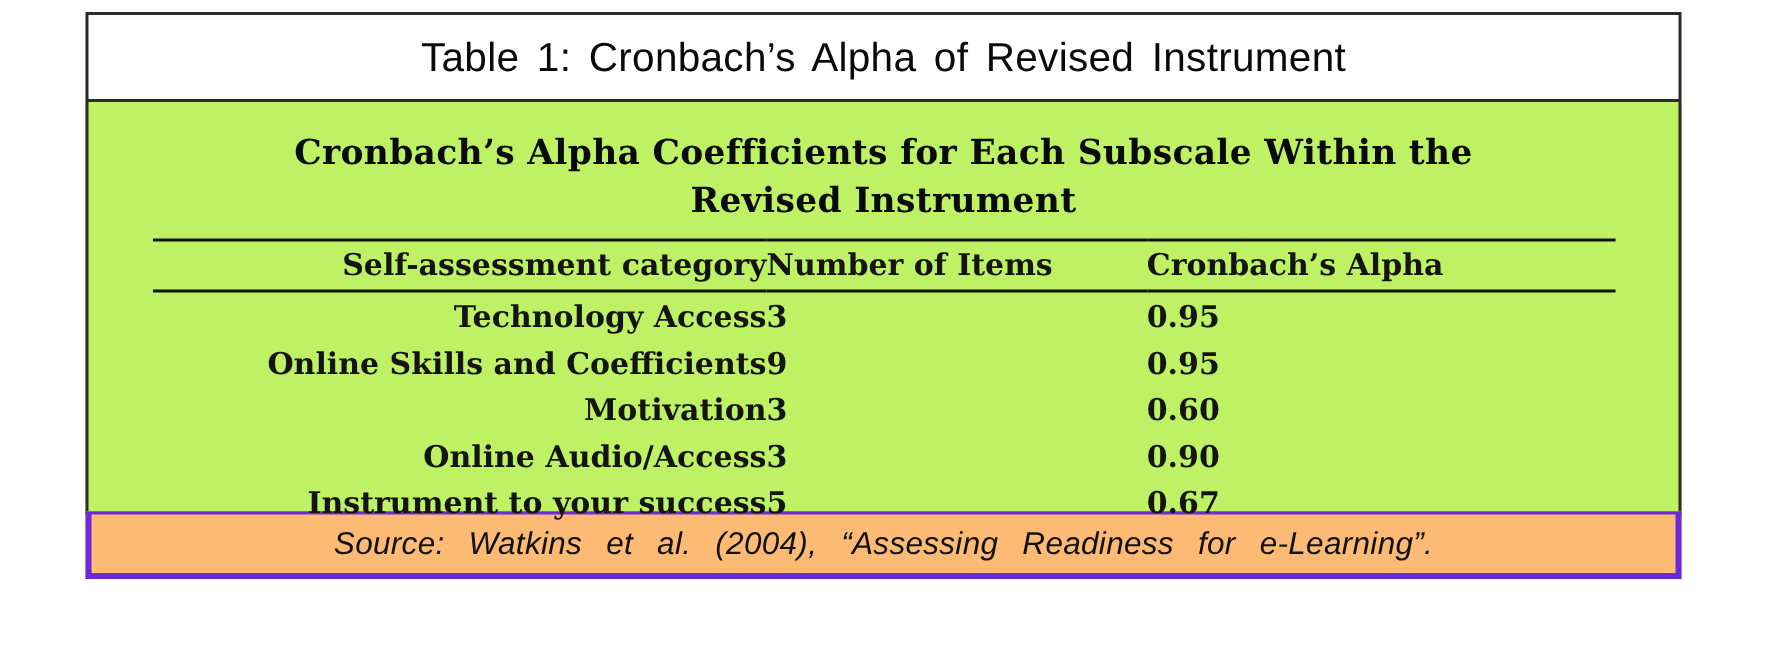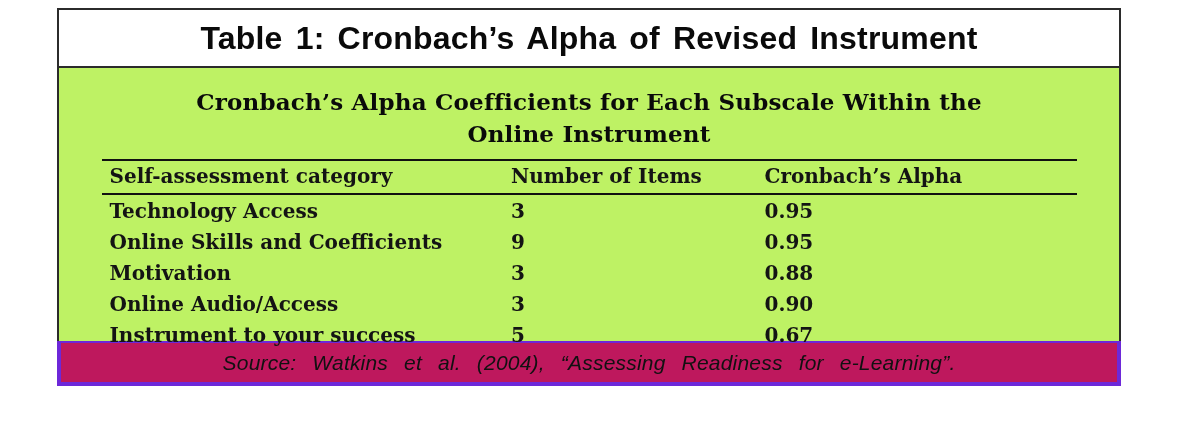--- a/index.html
+++ b/index.html
@@ -26,22 +26,22 @@
     box-sizing: border-box;
     height: 60px;
     border: 2px solid #2b2b2b;
     display: flex;
     align-items: center;
     justify-content: center;
     background: #ffffff;
   }
   .title-text {
     font-family: "Liberation Sans", sans-serif;
-    font-weight: bold;
-    font-size: 32px;
+    font-weight: normal;
+    font-size: 27px;
     letter-spacing: 0.2px;
     word-spacing: 4px;
     white-space: nowrap;
     color: #0a0a0a;
   }
   .main-box {
     box-sizing: border-box;
     height: 275px;
     border: 2px solid #2b2b2b;
     border-top: none;
@@ -74,33 +74,33 @@
     border-bottom: 2px solid #111111;
     font-weight: bold;
     padding: 3px 0 5px 0;
     white-space: nowrap;
   }
   .alpha-table td {
     padding: 4px 0 3px 0;
     white-space: nowrap;
     height: 22px;
   }
-  .col-cat   { width: 42%; text-align: left; padding-left: 8px !important; }
+  .col-cat   { width: 42%; text-align: right; padding-left: 8px !important; }
   .col-items { width: 26%; text-align: left; }
   .col-alpha { width: 32%; text-align: left; }
   .source-box {
     box-sizing: border-box;
     height: 45px;
     border: 4px solid #6d28d9;
     border-top-width: 2px;
     margin-top: -2px;
     display: flex;
     align-items: center;
     justify-content: center;
-    background: #be185d;
+    background: #fdba74;
   }
   .source-text {
     font-family: "Liberation Sans", sans-serif;
     font-style: italic;
     font-size: 21px;
     word-spacing: 10px;
     letter-spacing: 0.2px;
     white-space: nowrap;
     color: #111111;
   }
@@ -111,21 +111,21 @@
 <div class="page">
   <div class="frame">
 
     <div class="title-box">
       <span class="title-text">Table 1: Cronbach’s Alpha of Revised Instrument</span>
     </div>
 
     <div class="main-box">
       <div class="caption">
         <div class="caption-line">Cronbach’s Alpha Coefficients for Each Subscale Within the</div>
-        <div class="caption-line">Online Instrument</div>
+        <div class="caption-line">Revised Instrument</div>
       </div>
 
       <table class="alpha-table">
         <thead>
           <tr>
             <th class="col-cat">Self-assessment category</th>
             <th class="col-items">Number of Items</th>
             <th class="col-alpha">Cronbach’s Alpha</th>
           </tr>
         </thead>
@@ -136,21 +136,21 @@
               <td class="col-alpha">0.95</td>
             </tr>
             <tr>
               <td class="col-cat">Online Skills and Coefficients</td>
               <td class="col-items">9</td>
               <td class="col-alpha">0.95</td>
             </tr>
             <tr>
               <td class="col-cat">Motivation</td>
               <td class="col-items">3</td>
-              <td class="col-alpha">0.88</td>
+              <td class="col-alpha">0.60</td>
             </tr>
             <tr>
               <td class="col-cat">Online Audio/Access</td>
               <td class="col-items">3</td>
               <td class="col-alpha">0.90</td>
             </tr>
             <tr>
               <td class="col-cat">Instrument to your success</td>
               <td class="col-items">5</td>
               <td class="col-alpha">0.67</td>

